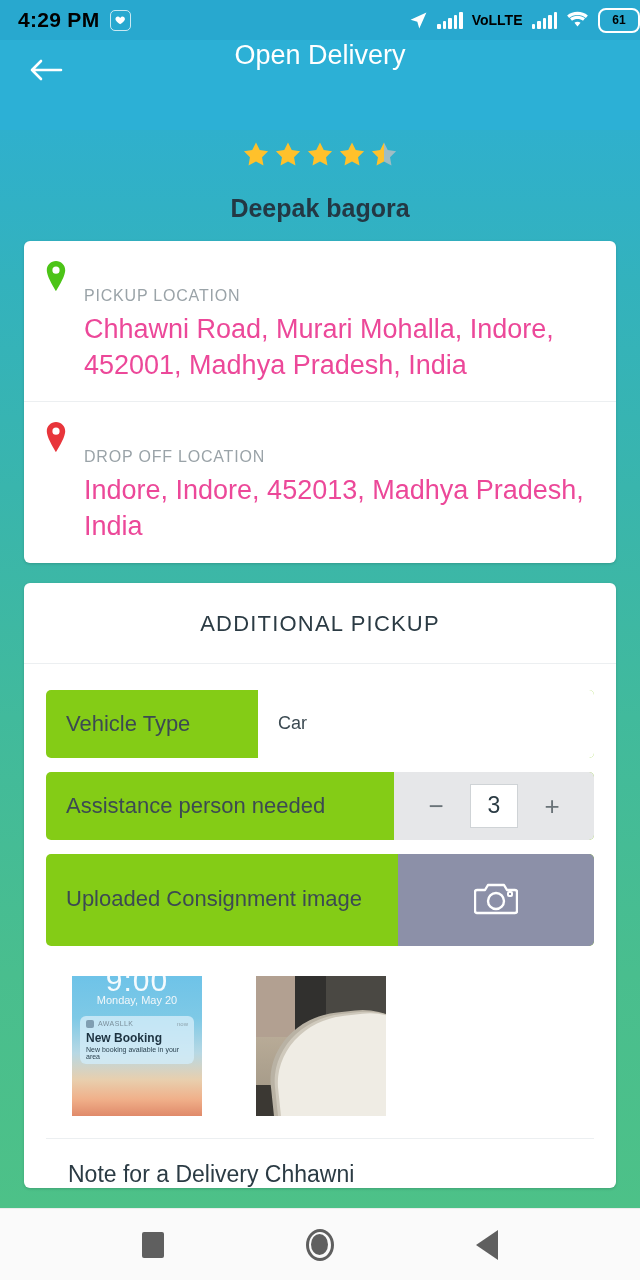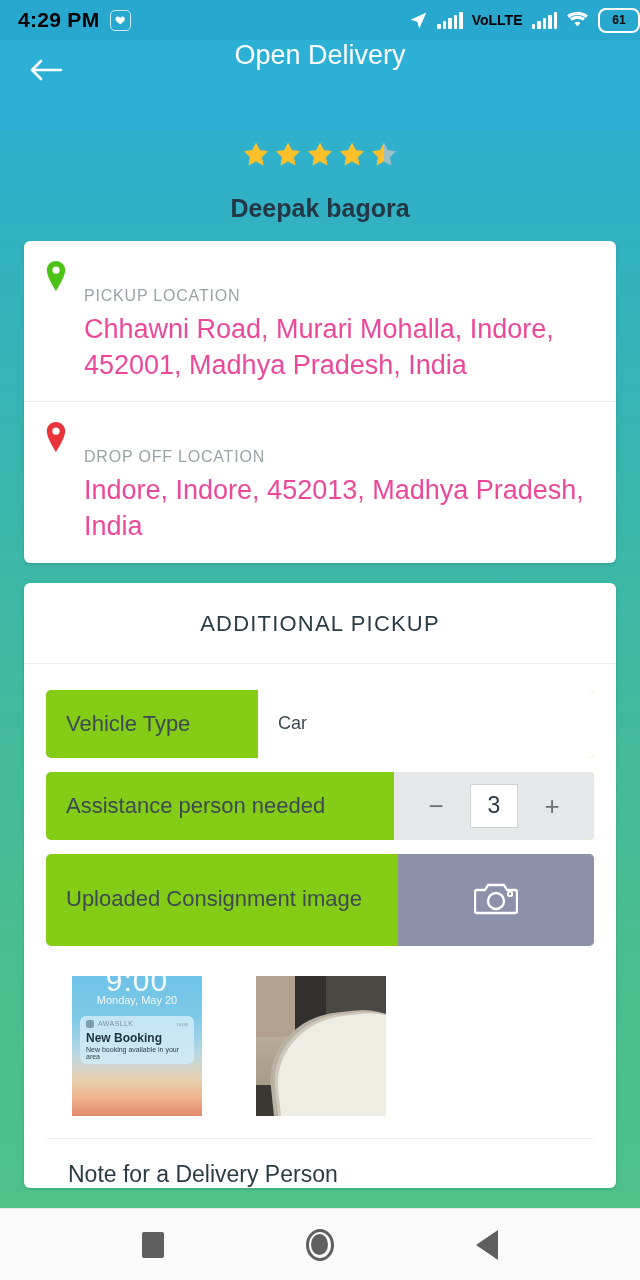--- a/index.html
+++ b/index.html
@@ -387,21 +387,21 @@
               <div class="ph-dark"></div>
               <div class="ph-wallR"></div>
               <div class="ph-floor"></div>
               <div class="ph-shadow"></div>
               <div class="ph-obj"></div>
             </div>
           </div>
         </div>
 
         <div class="note-sec">
-          <div class="note-title">Note for a Delivery Person</div>
+          <div class="note-title">Note for a Delivery Chhawni</div>
         </div>
 
       </div>
     </div>
 
   </div>
 
   <div class="navbar">
     <div>
         <span class="nav-square"></span>

